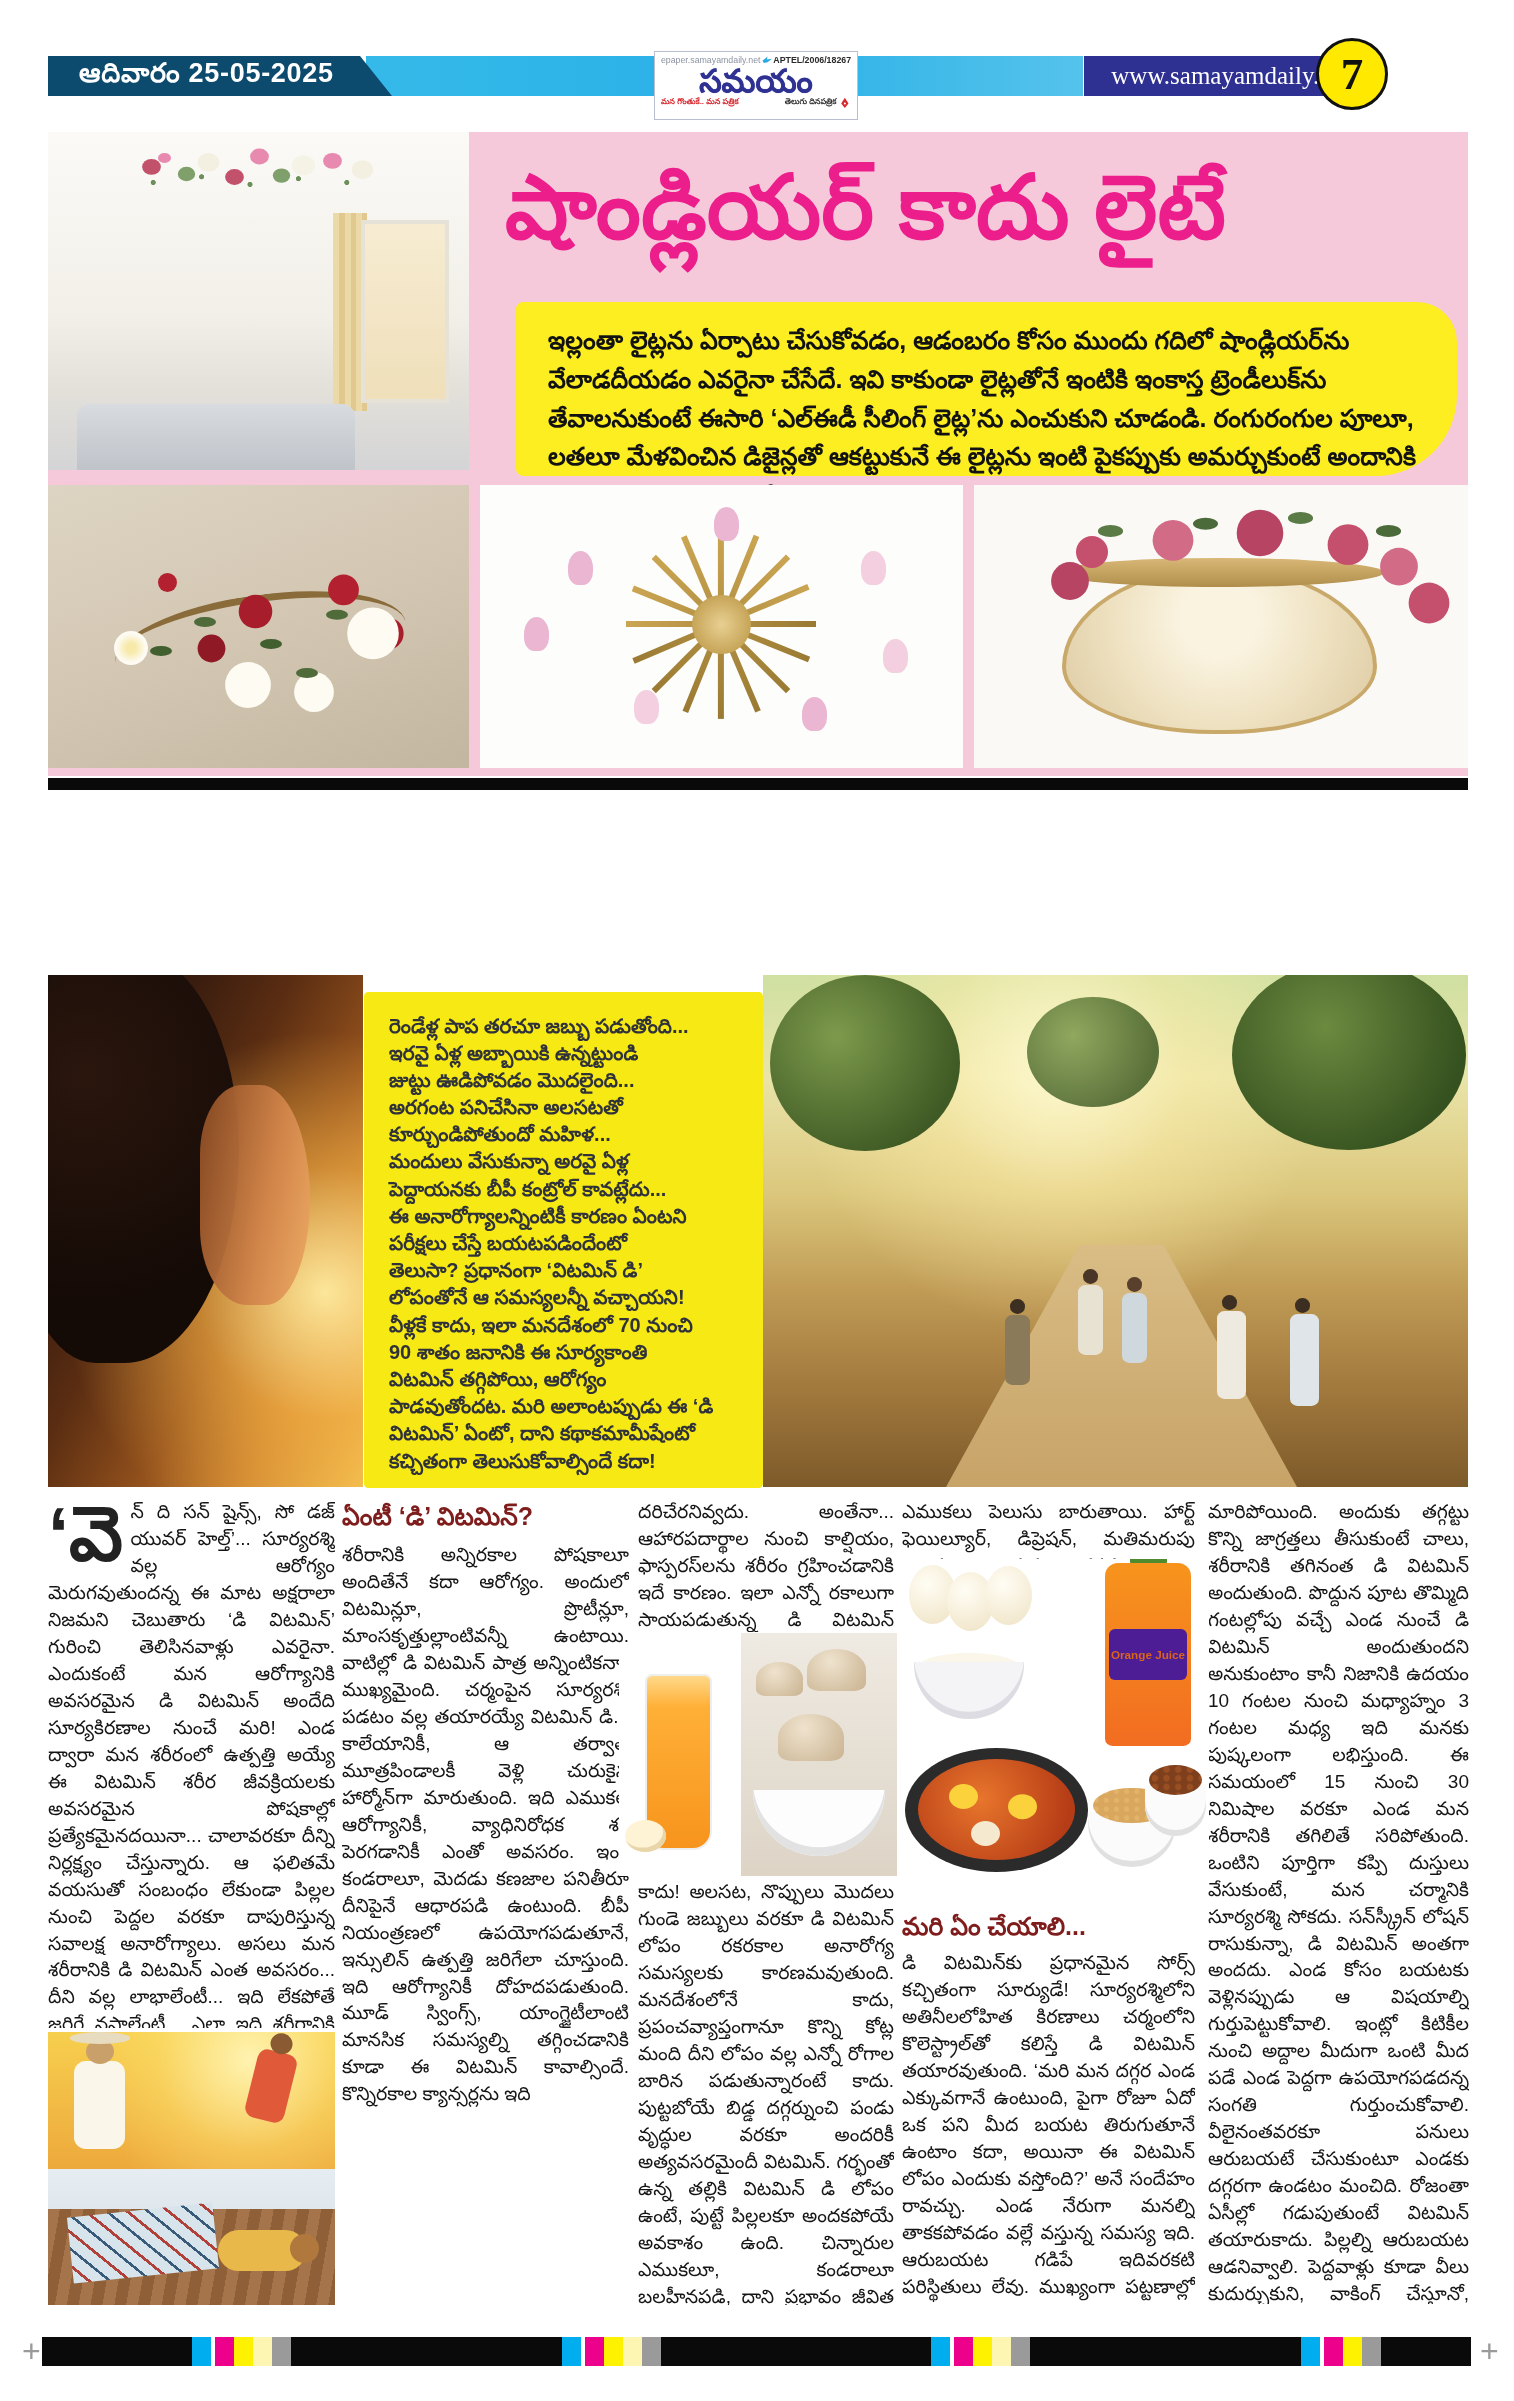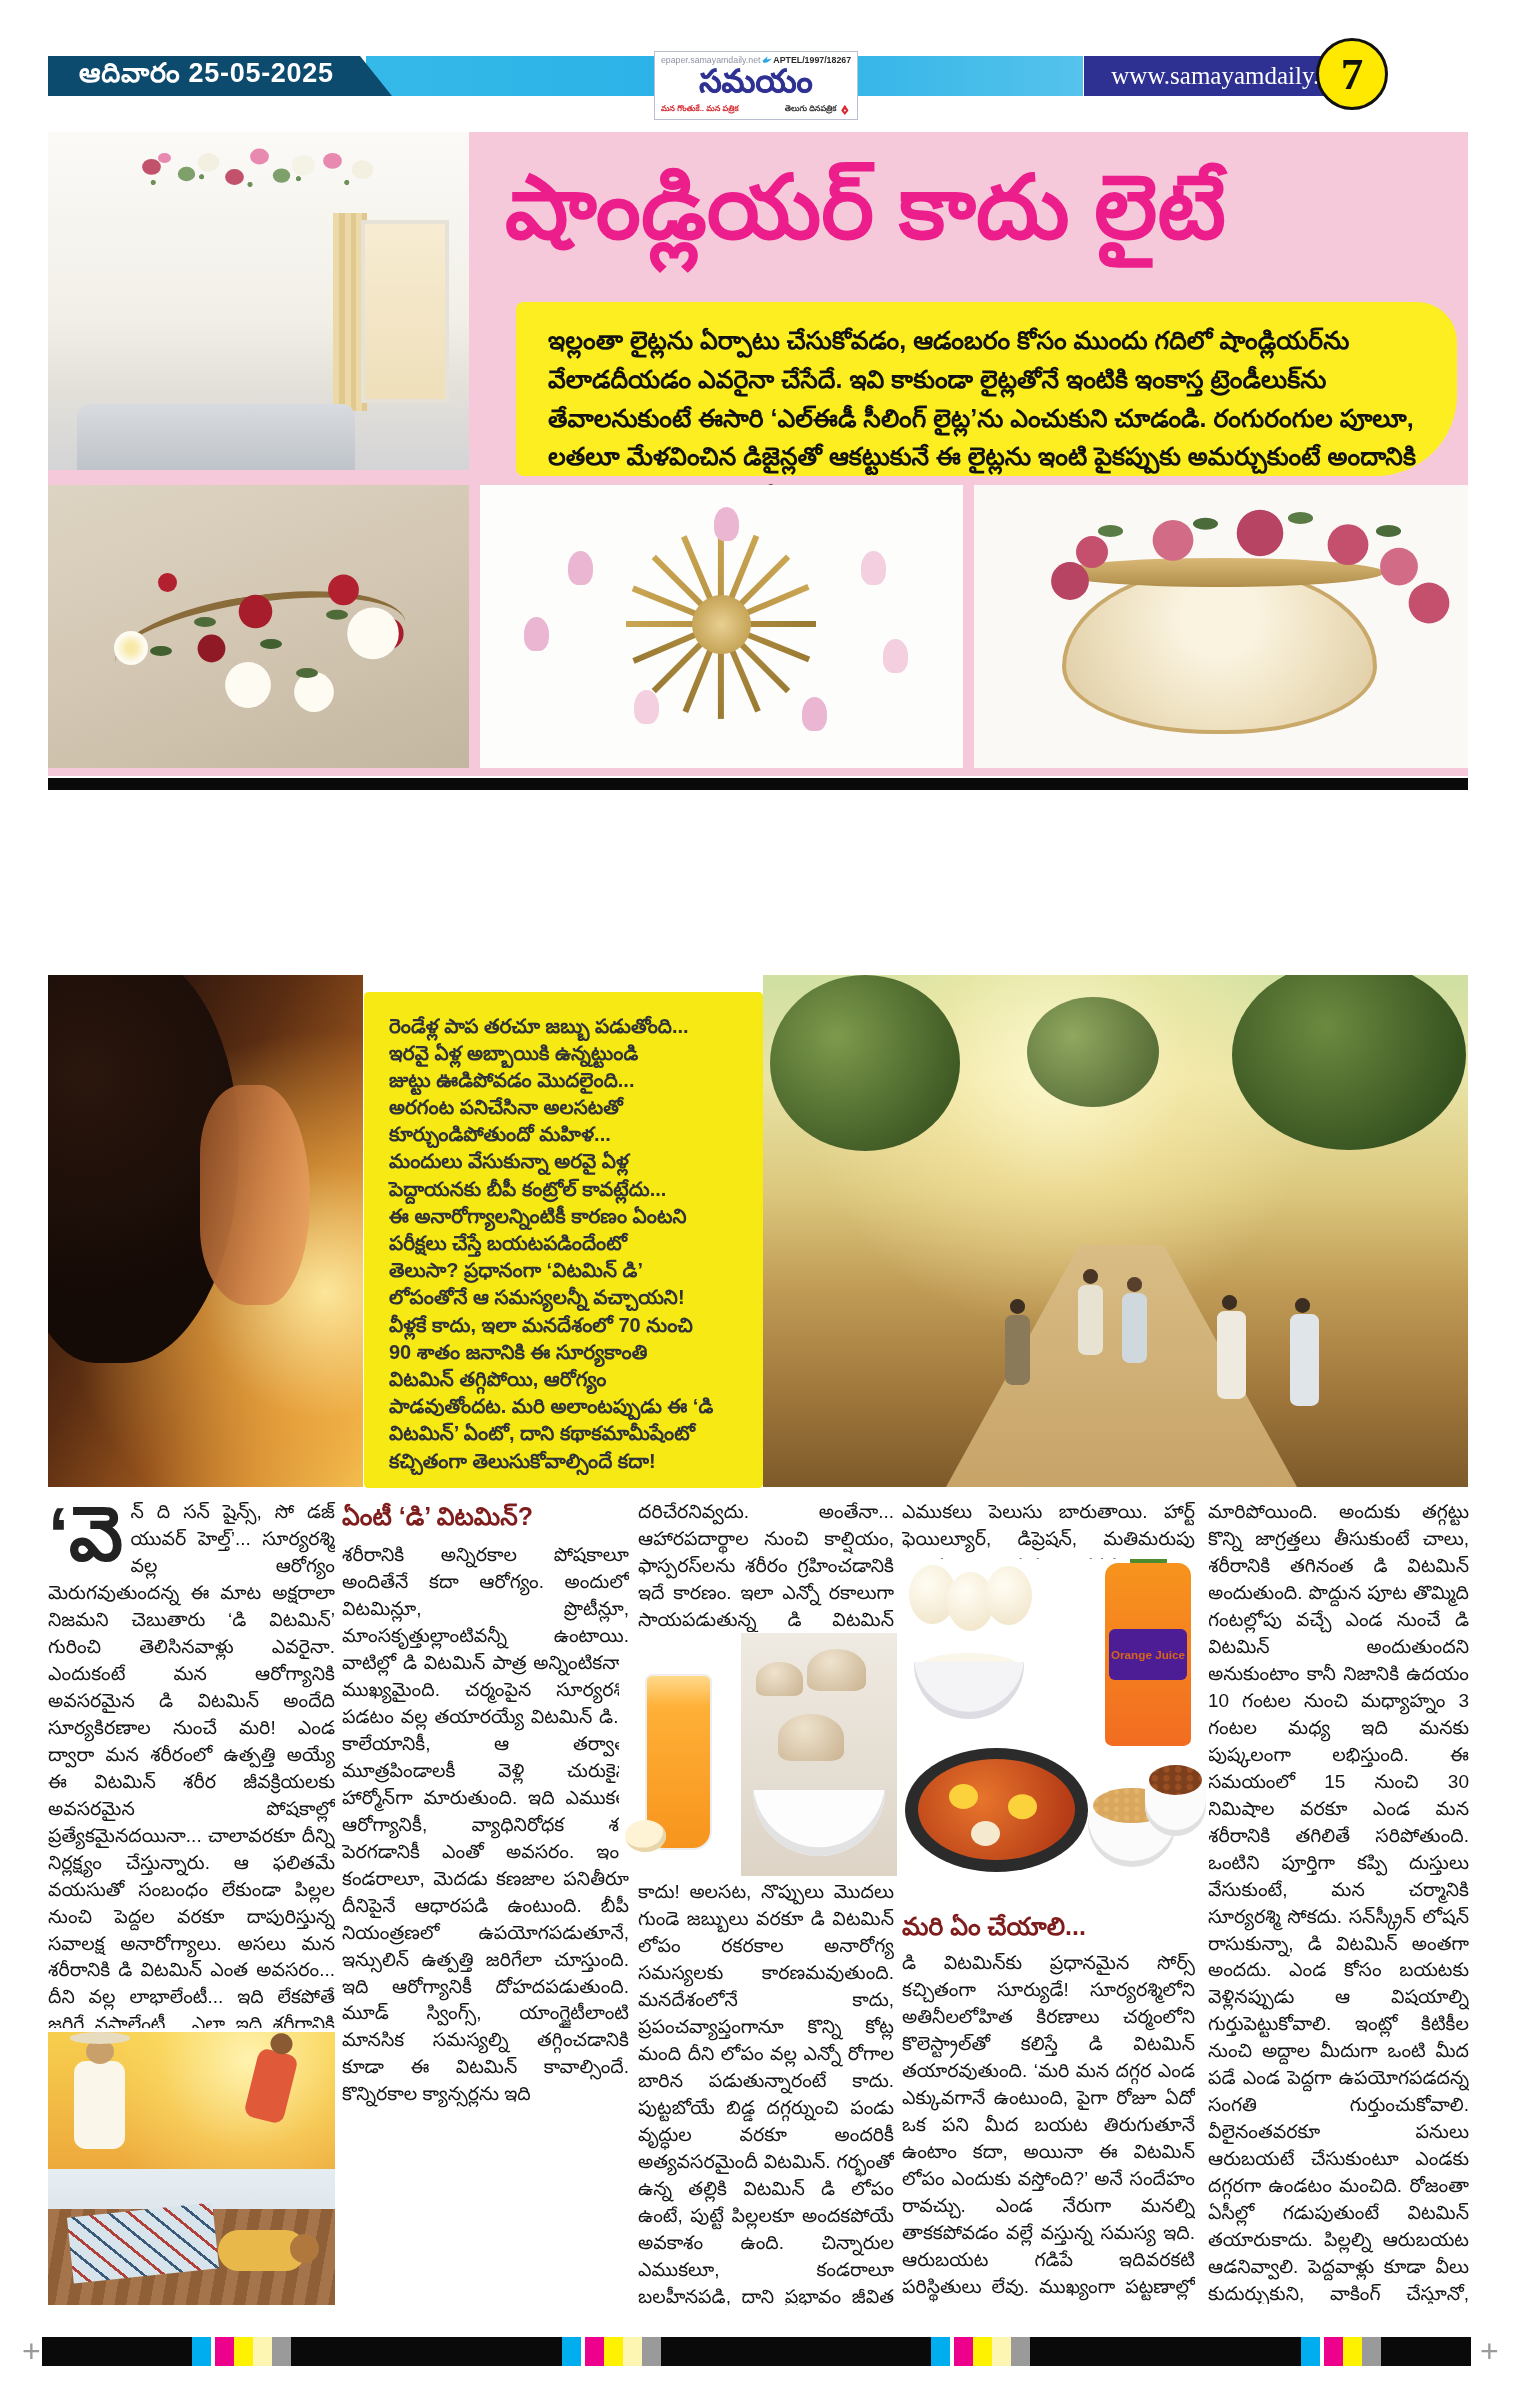--- a/index.html
+++ b/index.html
@@ -25,21 +25,21 @@
     display:flex;align-items:center;justify-content:center;}
   .page-badge span{font-size:45px;font-weight:bold;color:#111;font-family:"Liberation Serif","DejaVu Serif",serif;}
 
   .logo-box{left:654px;top:51px;width:204px;height:69px;background:#fff;
     border:1.5px solid #b9bfd0;box-sizing:border-box;z-index:4;padding:2.9px 5.9px;}
   .logo-row1{display:flex;justify-content:space-between;align-items:center;font-size:8.8px;}
   .logo-epaper{color:#8d93a3;}
   .logo-reg{color:#2a2a2a;font-weight:bold;}
   .logo-name{text-align:center;font-size:32px;font-weight:bold;color:#2e3192;line-height:1.0;
     text-shadow:0 0 0.7px #2e3192;}
-  .logo-row3{display:flex;justify-content:space-between;align-items:center;margin-top:7px;font-size:8px;}
+  .logo-row3{display:flex;justify-content:space-between;align-items:center;margin-top:0;font-size:8px;}
   .logo-tag-left{color:#d7282f;font-weight:bold;}
   .logo-tag-right{color:#333;font-weight:bold;display:flex;align-items:center;gap:2.9px;}
   .dove{width:11.7px;height:8.8px;display:inline-block;}
 
   
   .pink-sec{left:48px;top:132px;width:1420px;height:644px;background:#f6c9da;}
   .chand-title{left:505px;top:143px;width:959px;height:157px;
     font-size:89px;font-weight:bold;color:#ec1e8c;white-space:nowrap;line-height:1.45;}
   .chand-yellow{left:516px;top:302px;width:941px;height:174px;background:#fcee21;
     border-radius:7.3px 40px 81px 7.3px;box-sizing:border-box;padding:19px 32px;}
@@ -230,21 +230,21 @@
   </div>
   <div class="abs page-badge">
     <span>7</span>
   </div>
   <div class="abs logo-box">
     <div class="logo-row1">
       <span class="logo-epaper">epaper.samayamdaily.net</span>
       <svg class="dove" viewBox="0 0 16 12">
         <path d="M2 8 L9 2 L8 6 L15 5 L9 10 L4 11 Z" fill="#29abe2"></path>
       </svg>
-      <span class="logo-reg">APTEL/1997/18267</span>
+      <span class="logo-reg">APTEL/2006/18267</span>
     </div>
     <div class="logo-name">సమయం</div>
     <div class="logo-row3">
       <span class="logo-tag-left">మన గొంతుకే.. మన పత్రిక</span>
       <span class="logo-tag-right">
         <span>తెలుగు దినపత్రిక</span>
         <svg width="11.7" height="11.7" viewBox="0 0 16 16">
           <path d="M8 1 L13 9 L8 15 L3 9 Z" fill="#d7282f"></path>
             <circle cx="8" cy="9" r="1.4" fill="#fff"></circle>
         </svg>

